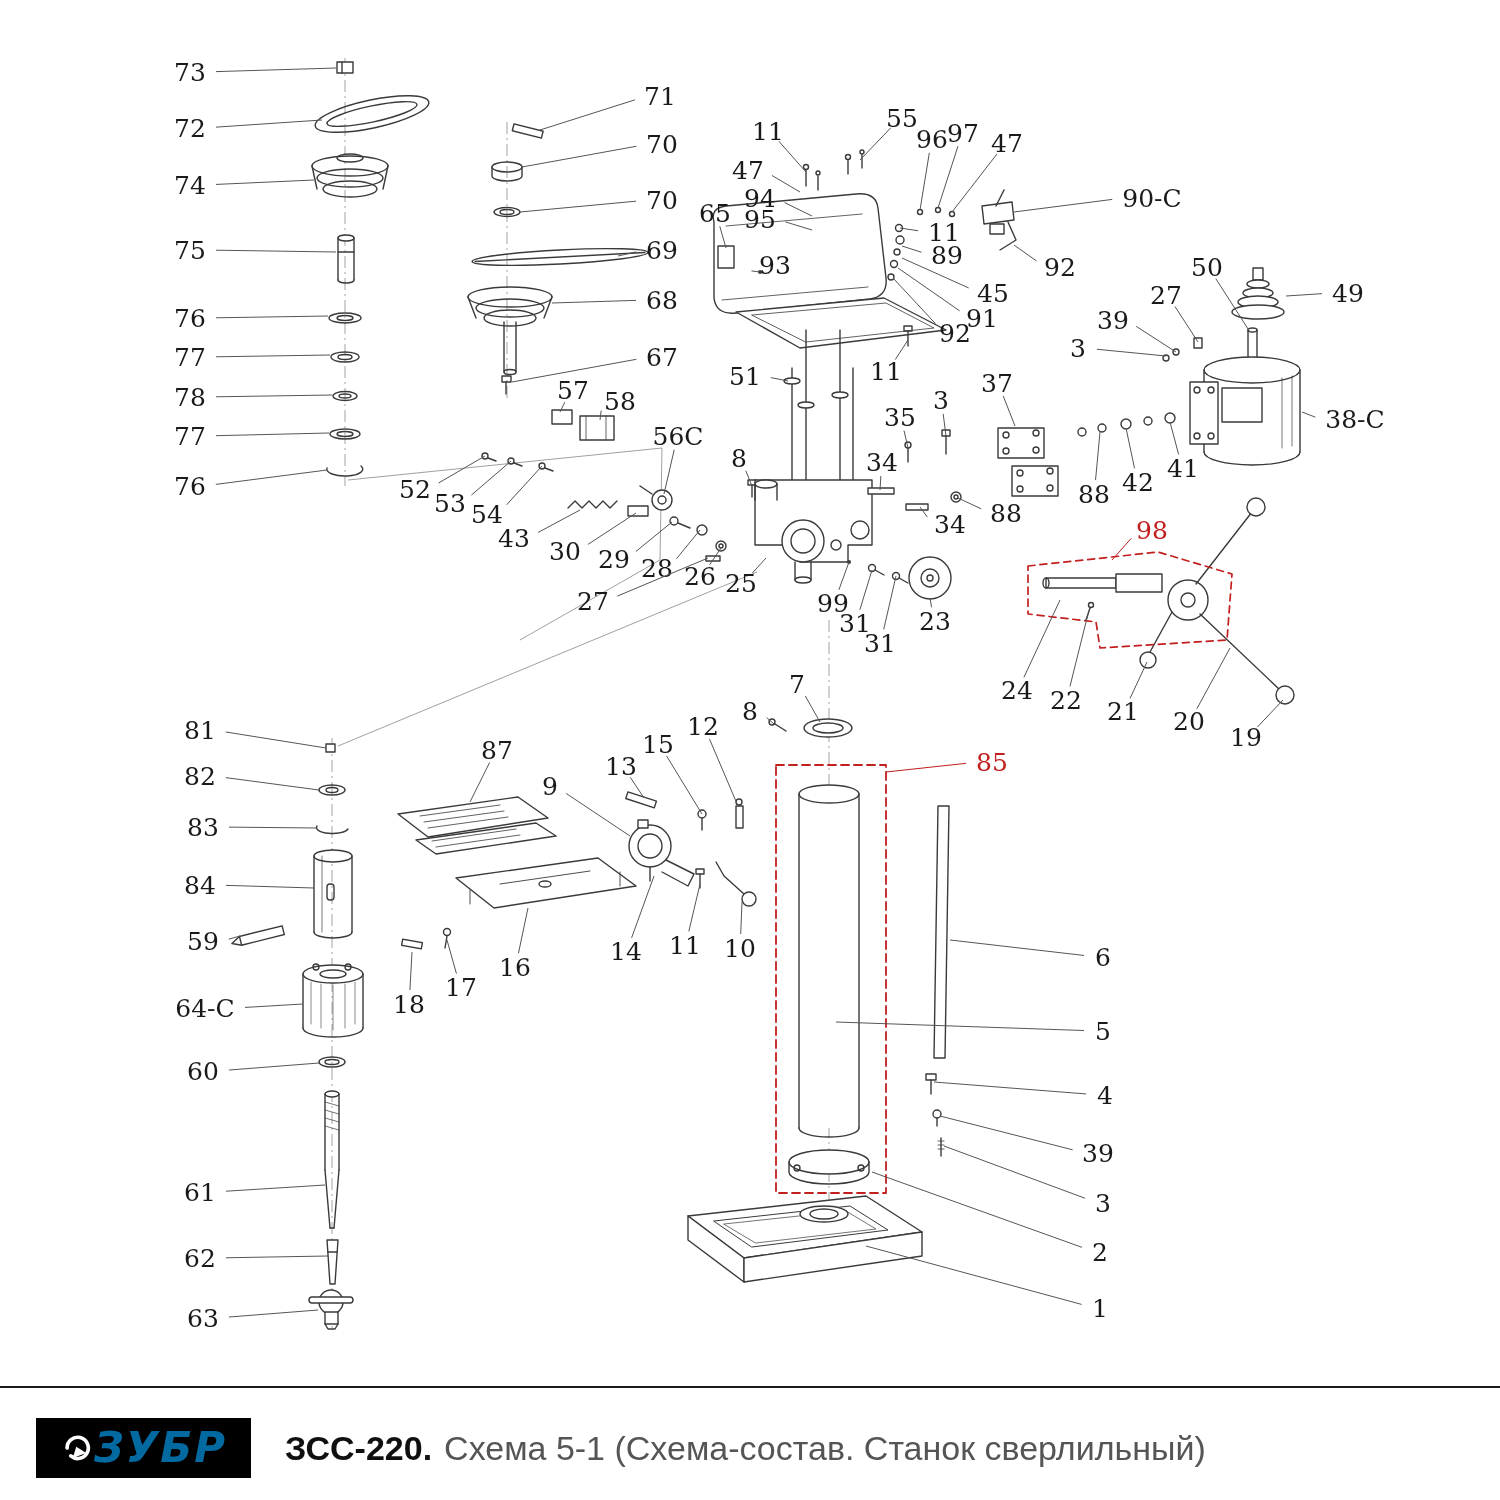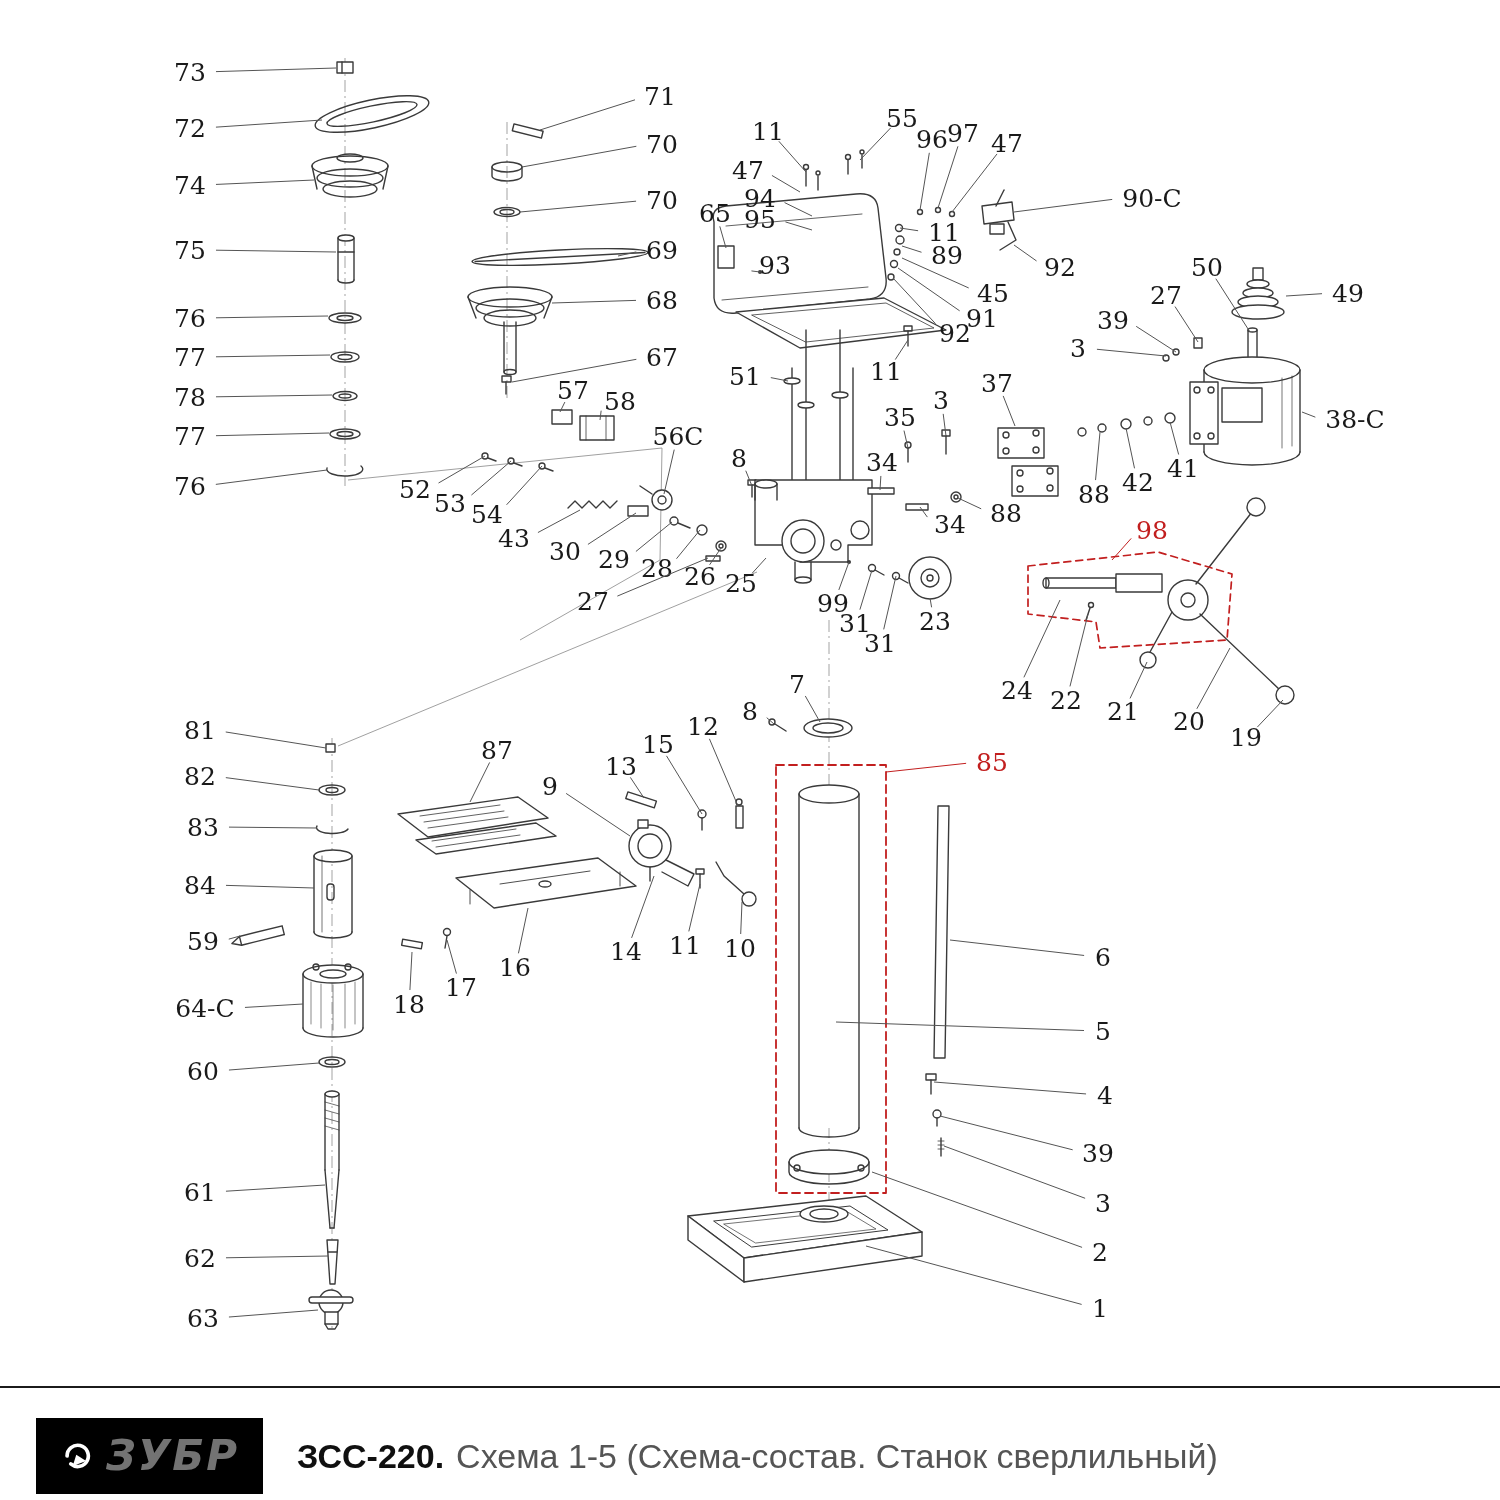--- a/index.html
+++ b/index.html
@@ -3,22 +3,22 @@
 <meta charset="utf-8">
 <style>
   html,body{margin:0;padding:0;background:#ffffff;}
   .page{position:relative;width:1500px;height:1500px;background:#ffffff;overflow:hidden;
         font-family:"Liberation Sans",sans-serif;}
   #diagram{position:absolute;left:0;top:0;}
   #callouts text{font-family:"DejaVu Serif",serif;font-size:25px;}
   .footer-divider{position:absolute;left:0;top:1386px;width:1500px;height:2px;background:#1b1b1b;}
   .footer-content{position:absolute;left:0;top:1418px;width:1500px;display:flex;align-items:center;
         gap:34px;padding-left:36px;box-sizing:border-box;}
-  .logo-box{background:#000;color:#737373;display:flex;align-items:center;gap:12px;
-        padding:6px 24px;height:76px;box-sizing:border-box;}
+  .logo-box{background:#000;color:#0369a1;display:flex;align-items:center;gap:0;
+        padding:6px 24px;height:60px;box-sizing:border-box;}
   .logo-mark-svg{width:34px;height:34px;}
   .logo-text{font-weight:bold;font-style:italic;font-size:42px;letter-spacing:2px;
         font-family:"DejaVu Sans",sans-serif;line-height:1;}
   .caption{font-size:34px;color:#555;white-space:nowrap;}
   .model{color:#101010;font-weight:bold;margin-right:12px;}
 </style>
 </head>
 <body>
 
 <div class="page">
@@ -823,18 +823,18 @@
   <div class="footer-divider"></div>
   <div class="footer-content">
     <div class="logo-box">
       <svg class="logo-mark-svg" viewBox="0 0 24 24">
         <path d="M5 12 a7.5 7.5 0 1 1 2.6 5.6" stroke="#fff" stroke-width="2.6" fill="none" stroke-linecap="round"></path>
         <path d="M9 19 l9.5 -3.4 l-7 -4.4 z" fill="#fff"></path>
       </svg>
       <span class="logo-text">ЗУБР</span>
     </div>
     <div class="caption">
-      <span class="model">ЗСС-220.</span><span class="subtitle">Схема 1-5 (Схема-состав. Станок сверлильный)</span>
+      <span class="model">ЗСС-220.</span><span class="subtitle">Схема 5-1 (Схема-состав. Станок сверлильный)</span>
     </div>
   </div>
 </div>
 
 </div>
 
 </body></html>

